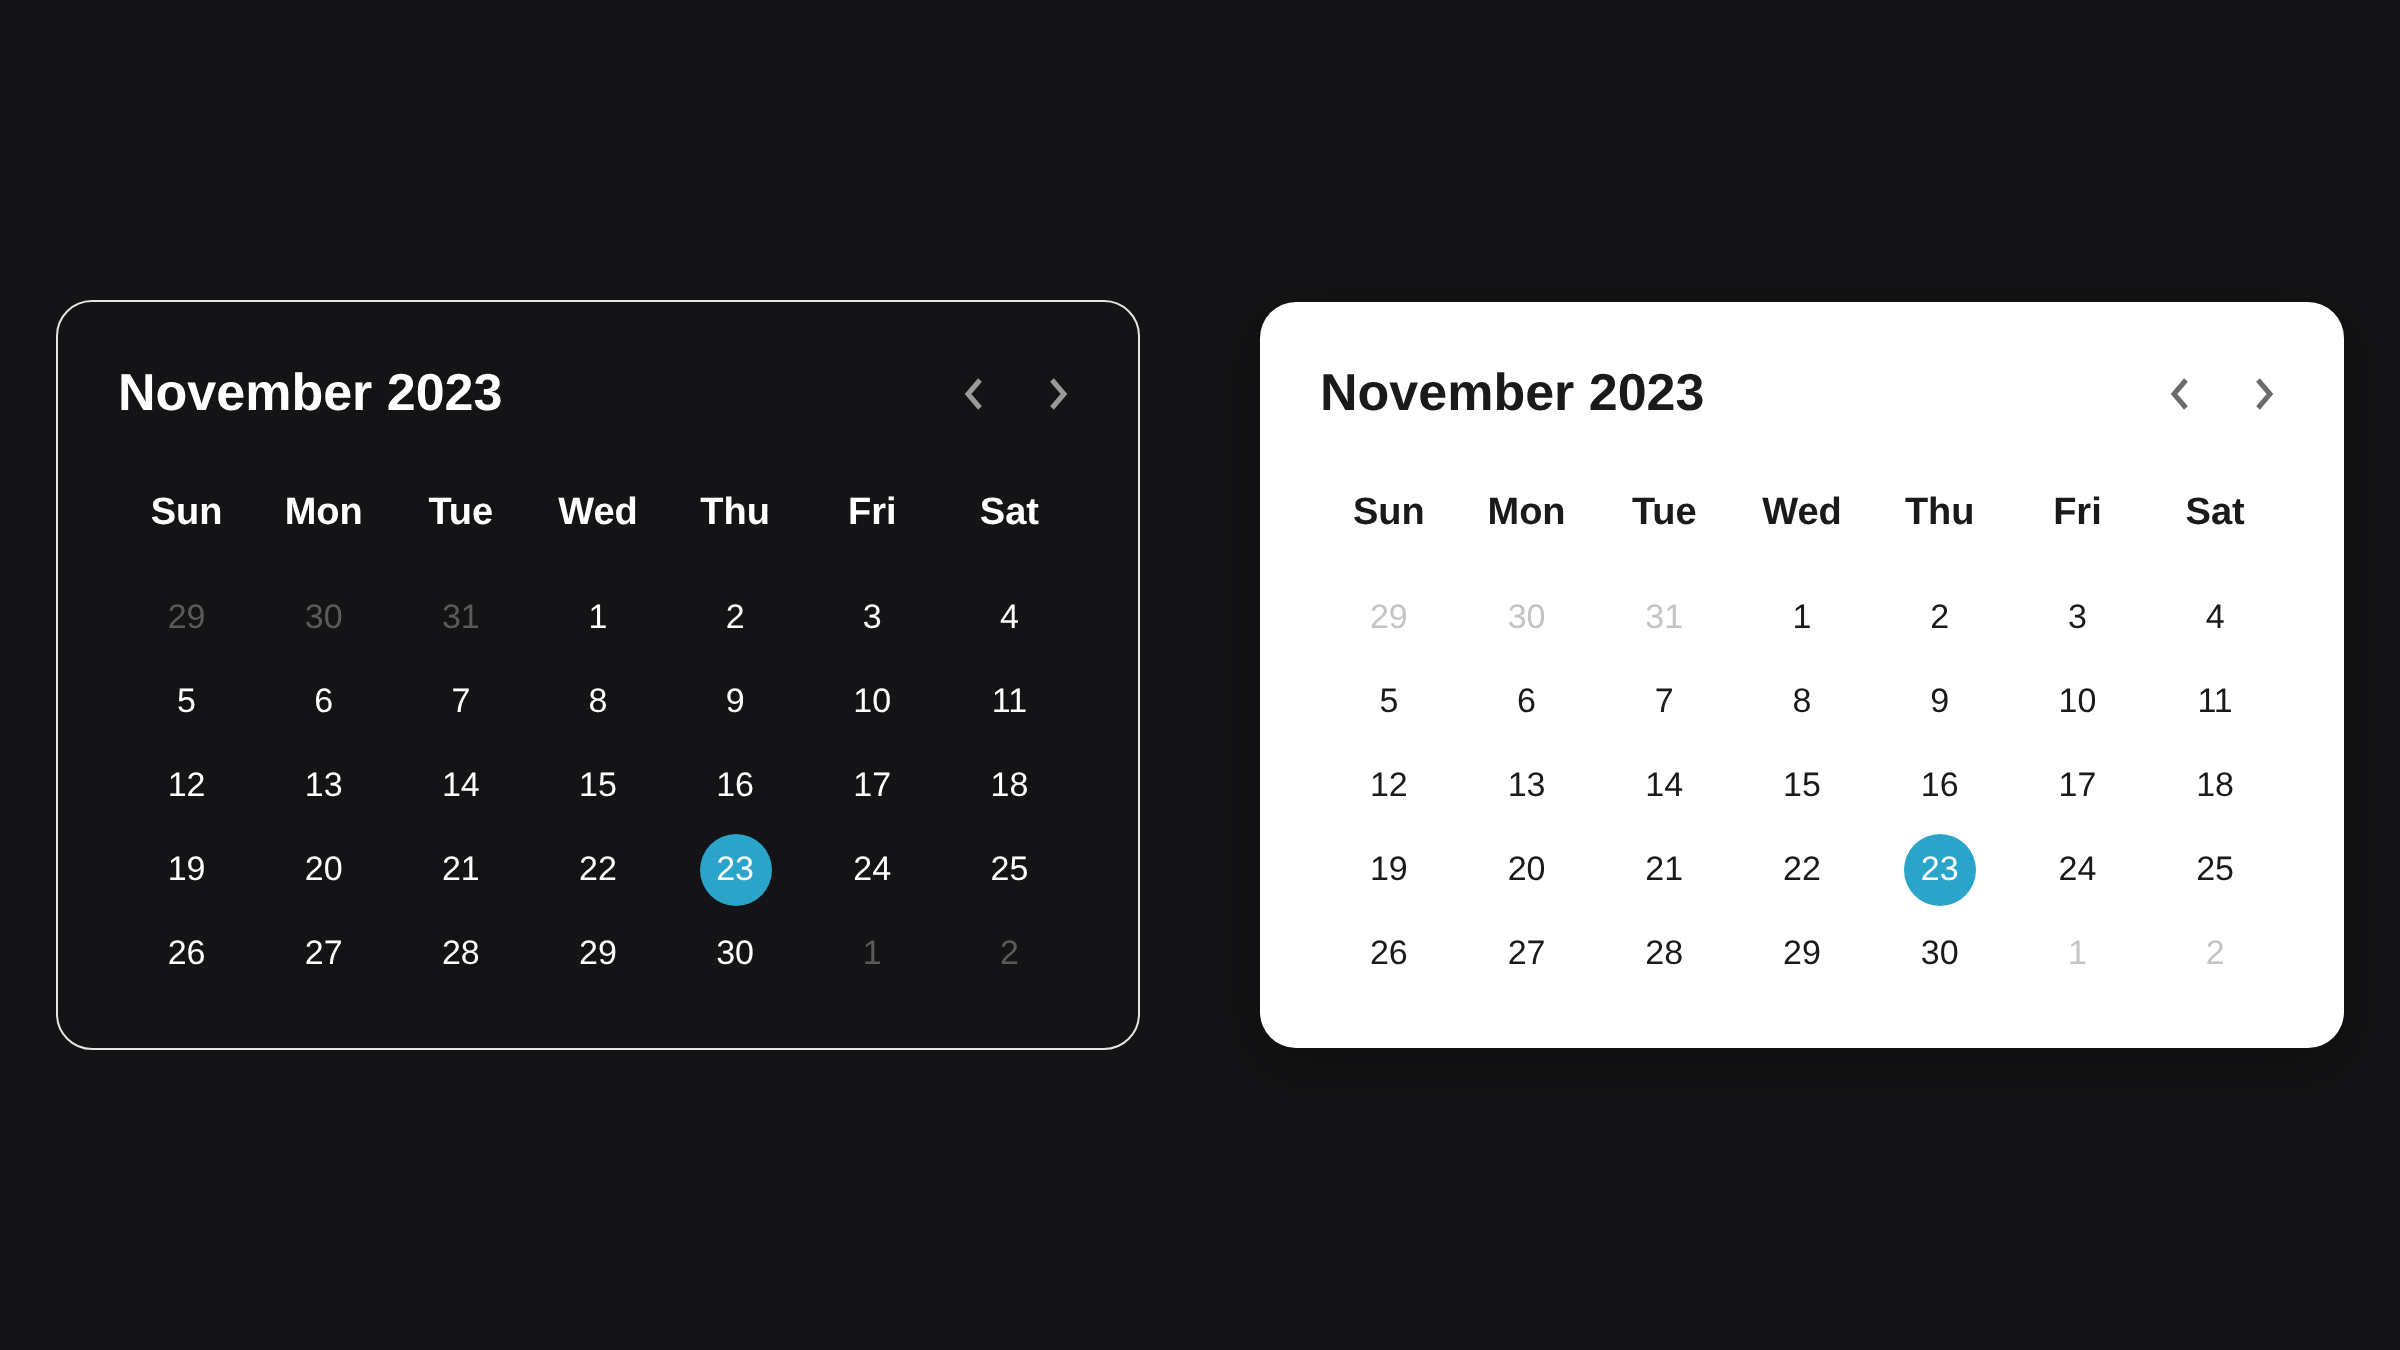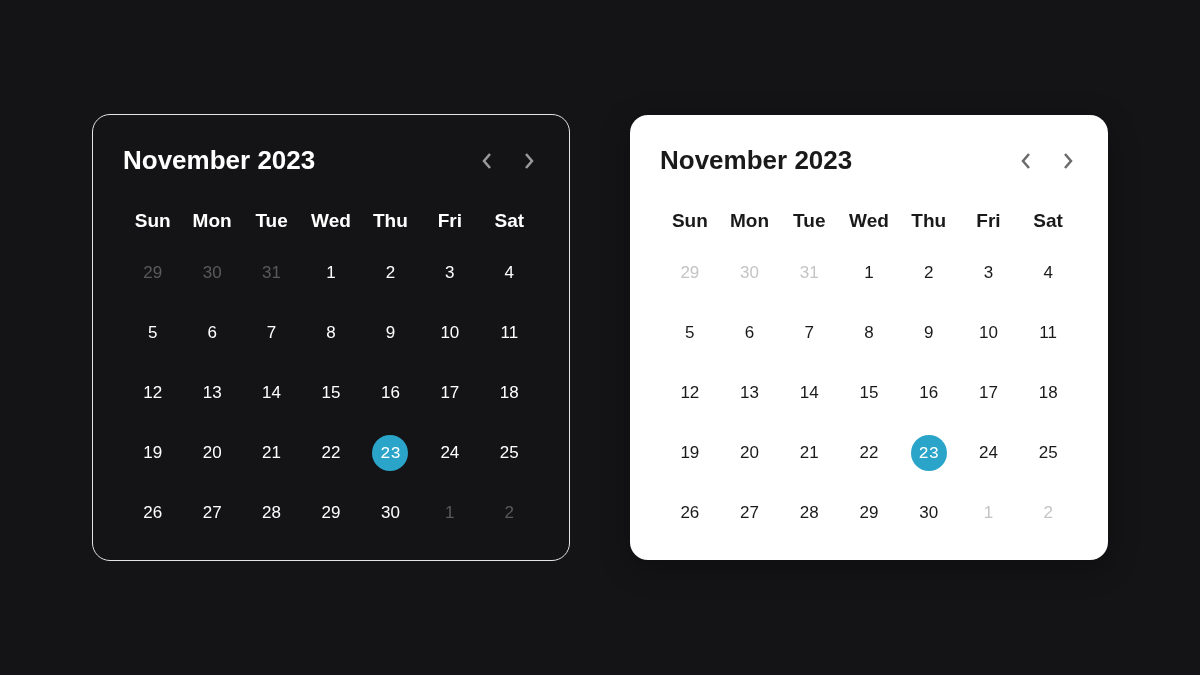--- a/index.html
+++ b/index.html
@@ -11,21 +11,21 @@
       background: #141416;
       width: 1200px;
       height: 675px;
       display: flex;
       align-items: center;
       justify-content: center;
       gap: 60px;
       font-family: 'Segoe UI', -apple-system, sans-serif;
     }
     .calendar {
-      width: 478px;
+      width: 542px;
       border-radius: 18px;
       padding: 30px 30px 26px 30px;
     }
     .calendar.dark {
       background: #141416;
       border: 1px solid #e5e5e5;
       color: #ffffff;
     }
     .calendar.light {
       background: #ffffff;
@@ -67,21 +67,20 @@
       text-align: center;
       font-weight: 600;
       font-size: 19px;
       padding: 6px 0;
     }
     .dark .weekday { color: #ffffff; }
     .light .weekday { color: #1a1a1a; }
     .days {
       display: grid;
       grid-template-columns: repeat(7, 1fr);
-      row-gap: 18px;
     }
     .day {
       display: flex;
       align-items: center;
       justify-content: center;
       height: 42px;
       font-size: 17px;
       font-weight: 500;
       cursor: pointer;
       position: relative;
@@ -96,21 +95,20 @@
       width: 36px;
       height: 36px;
       background: #2aa5c9;
       border-radius: 50%;
       z-index: 0;
     }
     .day.selected span {
       position: relative;
       z-index: 1;
       color: #ffffff;
-      font-family: Liberation Mono, monospace;
     }
   </style>
 </head>
 <body>
 
 <div class="calendar dark">
   <div class="cal-header">
     <div class="cal-title">November 2023</div>
     <div class="nav-buttons">
       <button class="nav-btn">

